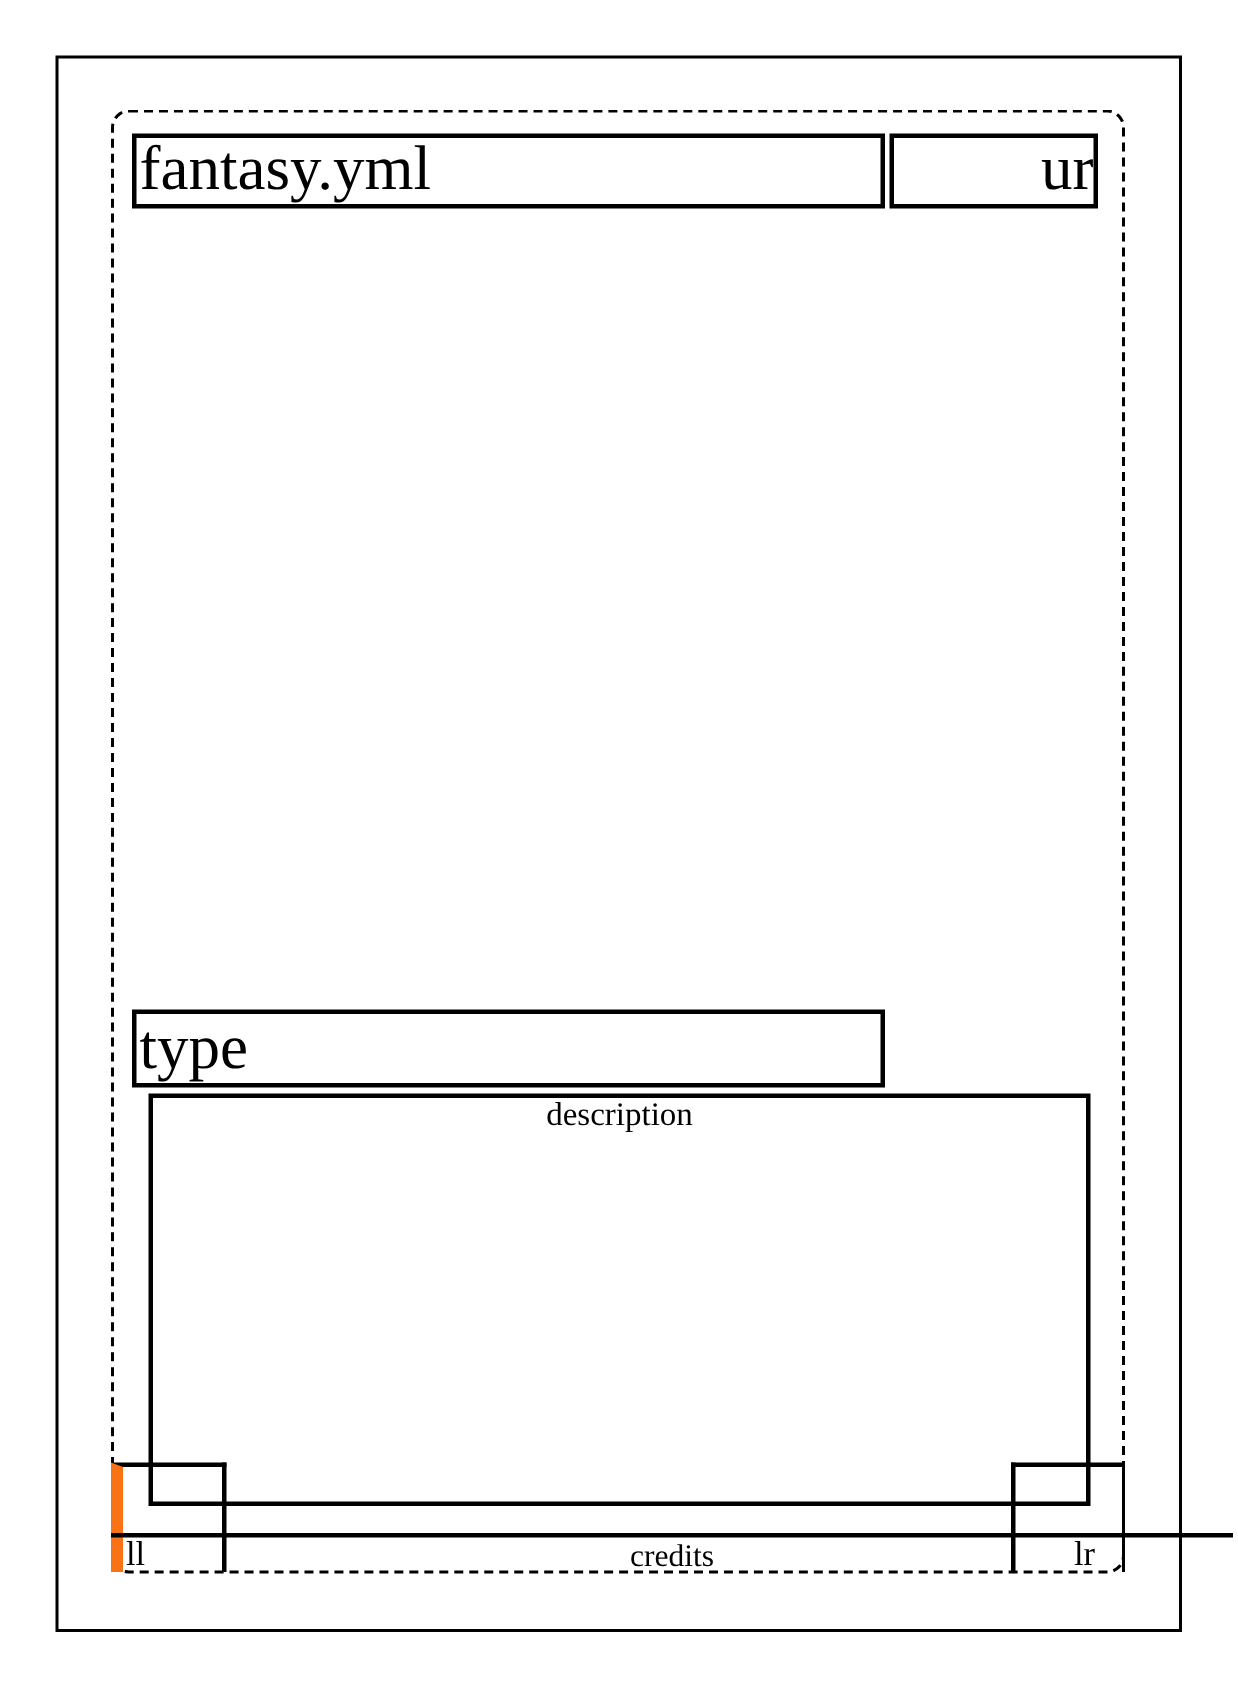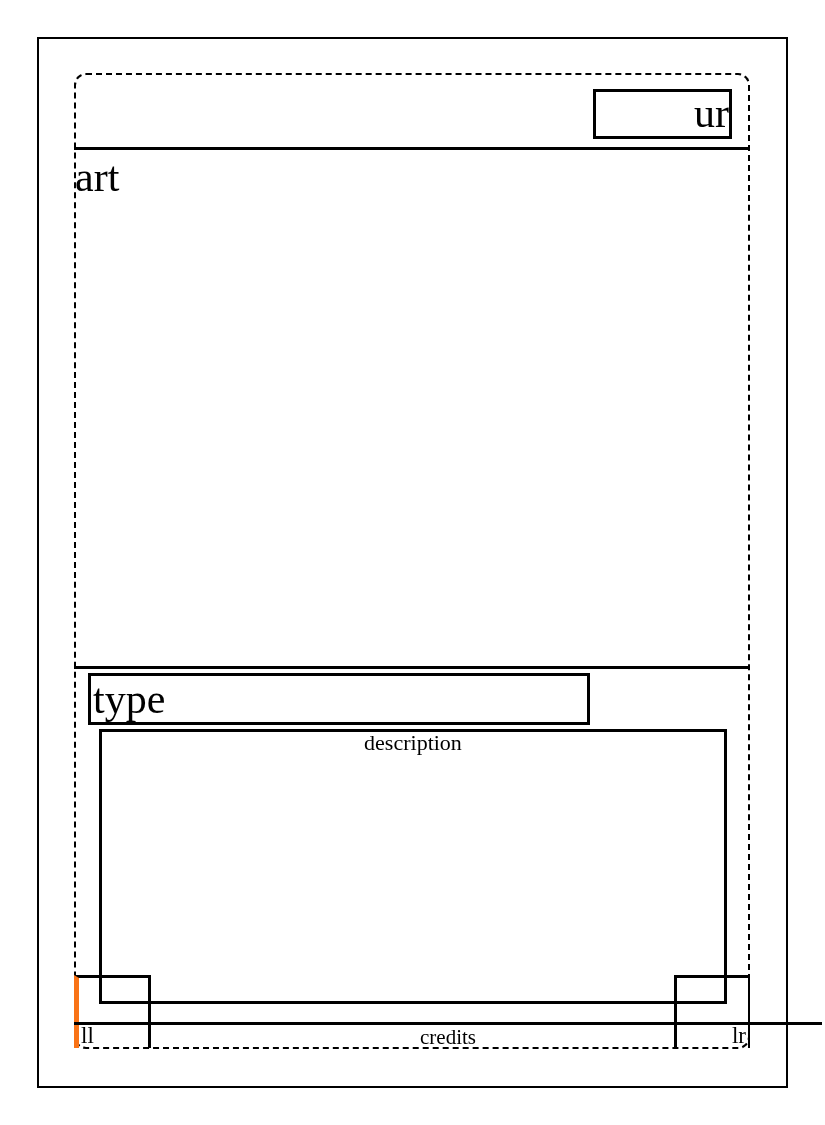--- a/index.html
+++ b/index.html
@@ -34,21 +34,21 @@
   .zone { background: transparent; }
   .title-box   { left: 88px;  top: 89px;  width: 502px; height: 50px; border: 3px solid #000; }
   .ur-box      { left: 593px; top: 89px;  width: 139px; height: 50px; border: 3px solid #000; }
   .art-box     { left: 74px;  top: 147px; width: 676px; height: 522px;
                  border-top: 3px solid #000; border-bottom: 3px solid #000; }
   .type-box    { left: 88px;  top: 673px; width: 502px; height: 52px; border: 3px solid #000; }
   .tr-box      { left: 593px; top: 673px; width: 139px; height: 52px; border: 3px solid #000; }
   .desc-box    { left: 99px;  top: 729px; width: 628px; height: 275px; border: 3px solid #000;
                  display: flex; align-items: flex-start; justify-content: center; }
   .ll-box      { left: 74px;  top: 975px; width: 77px;  height: 73px;
-                 border-top: 3px solid #000; border-right: 3px solid #000; border-left: 5px solid #f97316; }
+                 border-top: 3px solid #000; border-right: 3px solid #000; border-left: 8px solid #f97316; }
   .lr-box      { left: 674px; top: 975px; width: 76px;  height: 73px;
                  border-top: 3px solid #000; border-left: 3px solid #000; border-right: 2px solid #000; }
   .credits-bar { left: 74px;  top: 1022px; width: 748px; height: 27px;
                  border-top: 3px solid #000;
                  display: flex; align-items: center; justify-content: center; }
 
   
   .big-label {
     font-size: 42px;
     line-height: 1;
@@ -56,39 +56,39 @@
   }
   .bottom-left  { position: absolute; left: 2px;  bottom: 2px; }
   .bottom-right { position: absolute; right: 0px; bottom: 2px; margin-top: 24px; }
   .art-label    { position: absolute; left: 1px;  top: 6px; }
   .small-label  { font-size: 22px; line-height: 1; }
   .tiny-label   { font-size: 21px; line-height: 1; }
   .corner-label {
     font-size: 23px; line-height: 1; position: absolute; bottom: 1px; white-space: nowrap;
   }
   .corner-label.left  { left: 2px; }
-  .corner-label.right { right: 2px; margin-left: 48px; }
+  .corner-label.right { right: 18px; margin-left: 48px; }
 </style>
 </head>
 <body>
 
 <div class="page">
 
   <div class="abs outer-border"></div>
 
   <div class="abs card-outline"></div>
 
+  <div class="abs zone title-box">
+    <span class="big-label bottom-left">fantasy.yml</span>
+  </div>
 
   <div class="abs zone ur-box">
     <span class="big-label bottom-right">ur</span>
   </div>
 
-  <div class="abs zone art-box">
-    <span class="big-label art-label">art</span>
-  </div>
 
   <div class="abs zone type-box">
     <span class="big-label bottom-left">type</span>
   </div>
 
 
   <div class="abs zone desc-box">
     <span class="small-label">description</span>
   </div>
 

